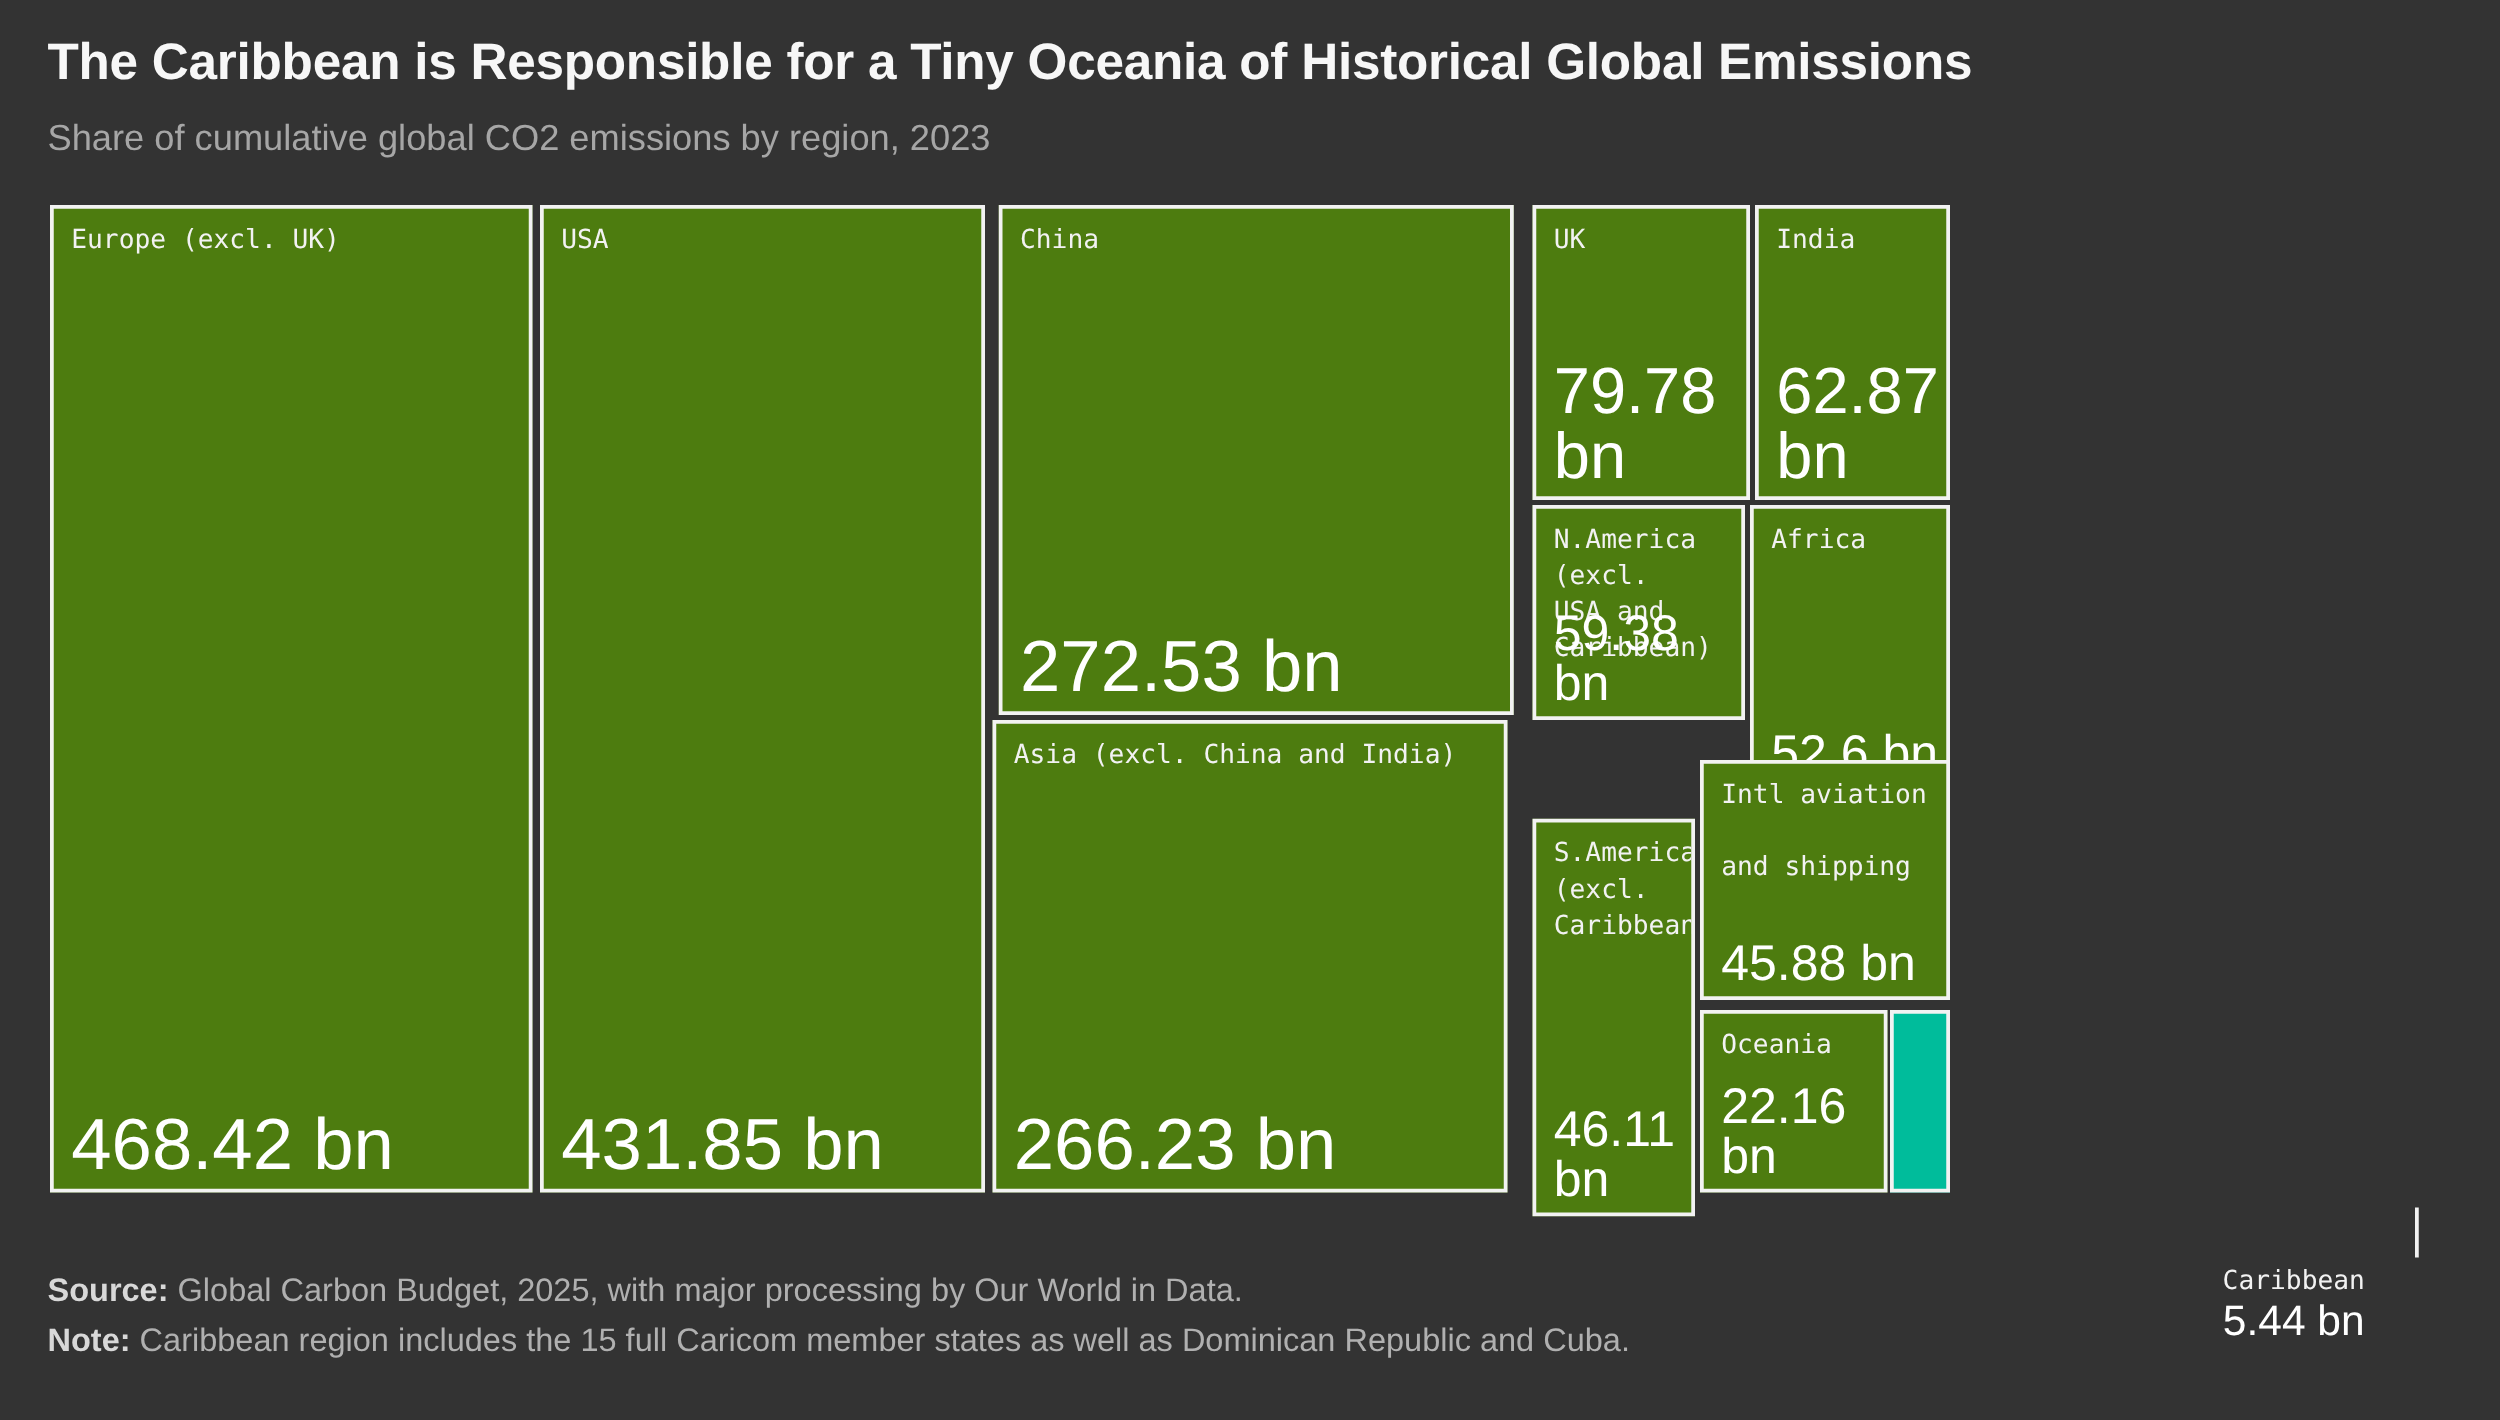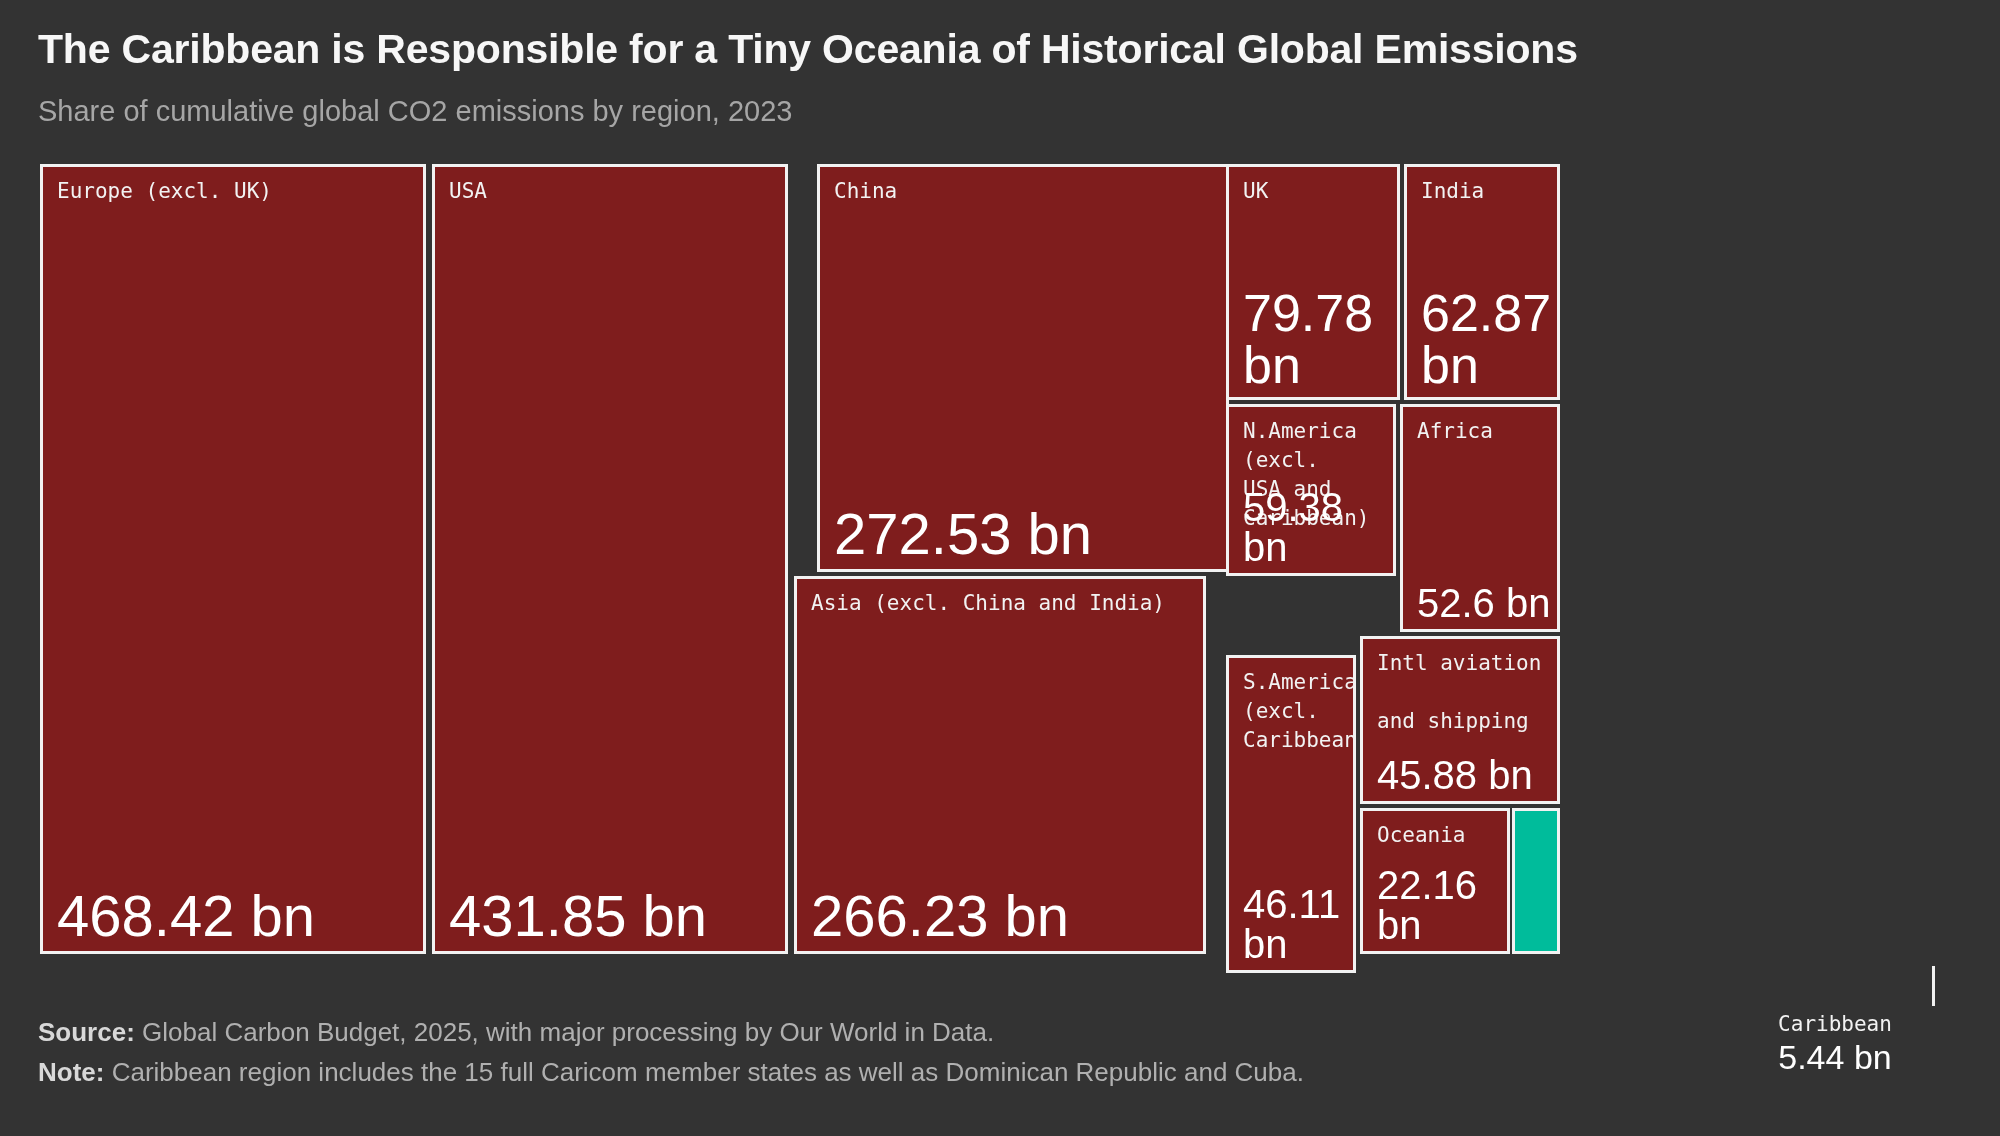--- a/index.html
+++ b/index.html
@@ -49,21 +49,21 @@
     left: 40px;
     top: 164px;
     width: 1920px;
     height: 802px;
   }
 
   .cell {
     position: absolute;
     box-sizing: border-box;
     border: 3px solid #f2f2f2;
-    background: #7f1d1d;
+    background: #4d7c0f;
     overflow: hidden;
   }
   .cell.accent {
     background: #00bc9b;
     border-color: #f2f2f2;
   }
 
   .cell-label {
     position: absolute;
     left: 14px;
@@ -153,21 +153,21 @@
     <div class="cell" style="left:0px; top:0px; width:386px; height:790px;">
       <div class="cell-label">Europe (excl. UK)</div>
       <div class="cell-value v-xl">468.42 bn</div>
     </div>
 
     <div class="cell" style="left:392px; top:0px; width:356px; height:790px;">
       <div class="cell-label">USA</div>
       <div class="cell-value v-xl">431.85 bn</div>
     </div>
 
-    <div class="cell" style="left:777px; top:0px; width:412px; height:408px;">
+    <div class="cell" style="left:759px; top:0px; width:412px; height:408px;">
       <div class="cell-label">China</div>
       <div class="cell-value v-xl">272.53  bn</div>
     </div>
 
     <div class="cell" style="left:754px; top:412px; width:412px; height:378px;">
       <div class="cell-label">Asia (excl. China and India)</div>
       <div class="cell-value v-xl">266.23 bn</div>
     </div>
 
     <div class="cell" style="left:1186px; top:0px; width:174px; height:236px;">
@@ -193,21 +193,21 @@
       <div class="cell-value v-md">52.6 bn</div>
     </div>
 
     <div class="cell" style="left:1186px; top:472px; width:130px; height:318px;margin-top:19px;">
       <div class="cell-label">S.America
 (excl.
 Caribbean)</div>
       <div class="cell-value v-md v-wrap">46.11 bn</div>
     </div>
 
-    <div class="cell" style="left:1320px; top:472px; width:200px; height:168px;">
+    <div class="cell" style="left:1320px; top:444px; width:200px; height:192px;">
       <div class="cell-label">Intl aviation
 
 and shipping</div>
       <div class="cell-value v-md">45.88 bn</div>
     </div>
 
     <div class="cell" style="left:1320px; top:644px; width:150px; height:146px;">
       <div class="cell-label">Oceania</div>
       <div class="cell-value v-md">22.16 bn</div>
     </div>

